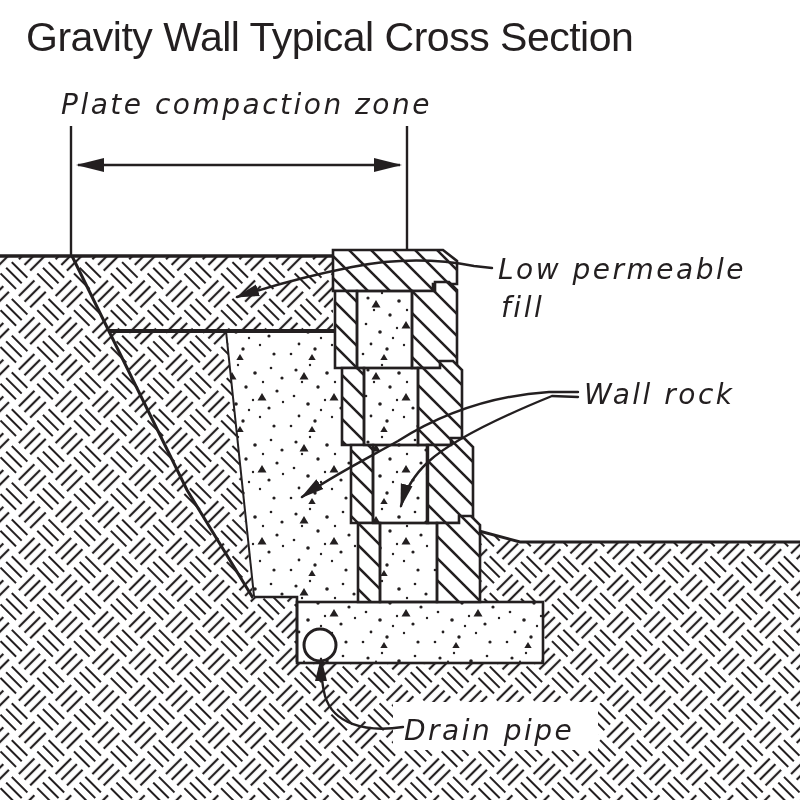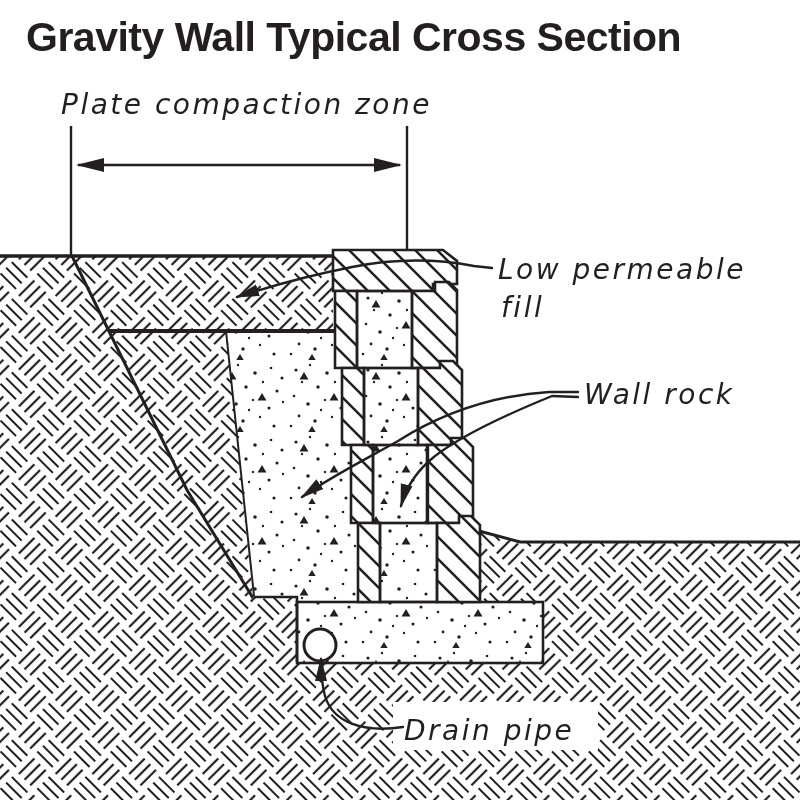--- a/index.html
+++ b/index.html
@@ -4,21 +4,21 @@
 <style>
   :root { --ink:#231f20; --paper:#ffffff; }
   html,body{margin:0;padding:0;background:#e8e8e8;}
   .stage{
     position:relative;width:800px;height:800px;margin:0 auto;
     background:var(--paper);overflow:hidden;
     font-family:"Liberation Sans",sans-serif;
   }
   .title{
     position:absolute;left:26px;top:14px;margin:0;
-    font-size:41px;font-weight:bold;letter-spacing:-0.5px;
+    font-size:41px;font-weight:normal;letter-spacing:-0.5px;
     color:var(--ink);white-space:nowrap;
     font-family:"Liberation Sans",sans-serif;
   }
   svg.diagram{position:absolute;left:0;top:0;}
   .script{
     font-family:"DejaVu Sans",sans-serif;font-style:italic;
     font-size:28px;letter-spacing:2.5px;fill:var(--ink);
   }
   .ink{stroke:var(--ink);fill:none;}
   .w2{stroke-width:2;} .w24{stroke-width:2.4;} .w26{stroke-width:2.6;}

